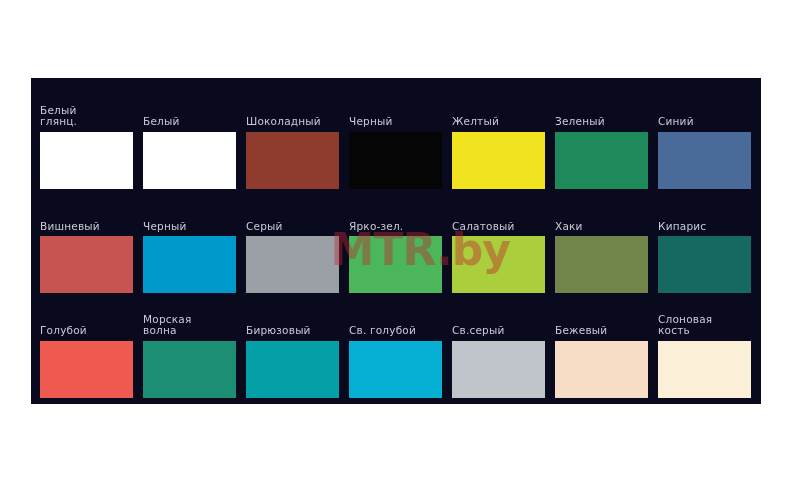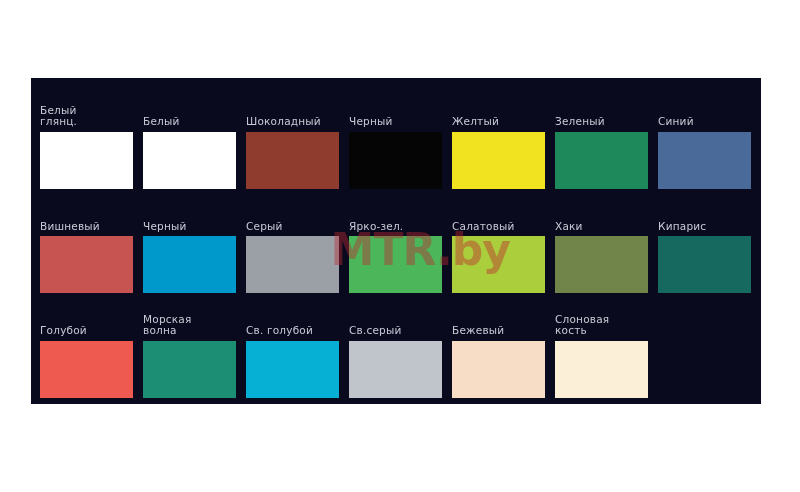--- a/index.html
+++ b/index.html
@@ -171,20 +171,24 @@
       <div class="cell">
         <div class="swatch-label">Голубой</div>
         <div class="swatch-chip" style="background: rgb(239, 90, 80);"></div>
       </div>
       <div class="cell">
         <div class="swatch-label">Морская
 волна</div>
         <div class="swatch-chip" style="background: rgb(27, 142, 116);"></div>
       </div>
       <div class="cell">
+        <div class="swatch-label">Бирюзовый</div>
+        <div class="swatch-chip" style="background: rgb(4, 160, 168);"></div>
+      </div>
+      <div class="cell">
         <div class="swatch-label">Св. голубой</div>
         <div class="swatch-chip" style="background: rgb(6, 176, 212);"></div>
       </div>
       <div class="cell">
         <div class="swatch-label">Св.серый</div>
         <div class="swatch-chip" style="background: rgb(191, 197, 203);"></div>
       </div>
       <div class="cell">
         <div class="swatch-label">Бежевый</div>
         <div class="swatch-chip" style="background: rgb(247, 221, 198);"></div>

